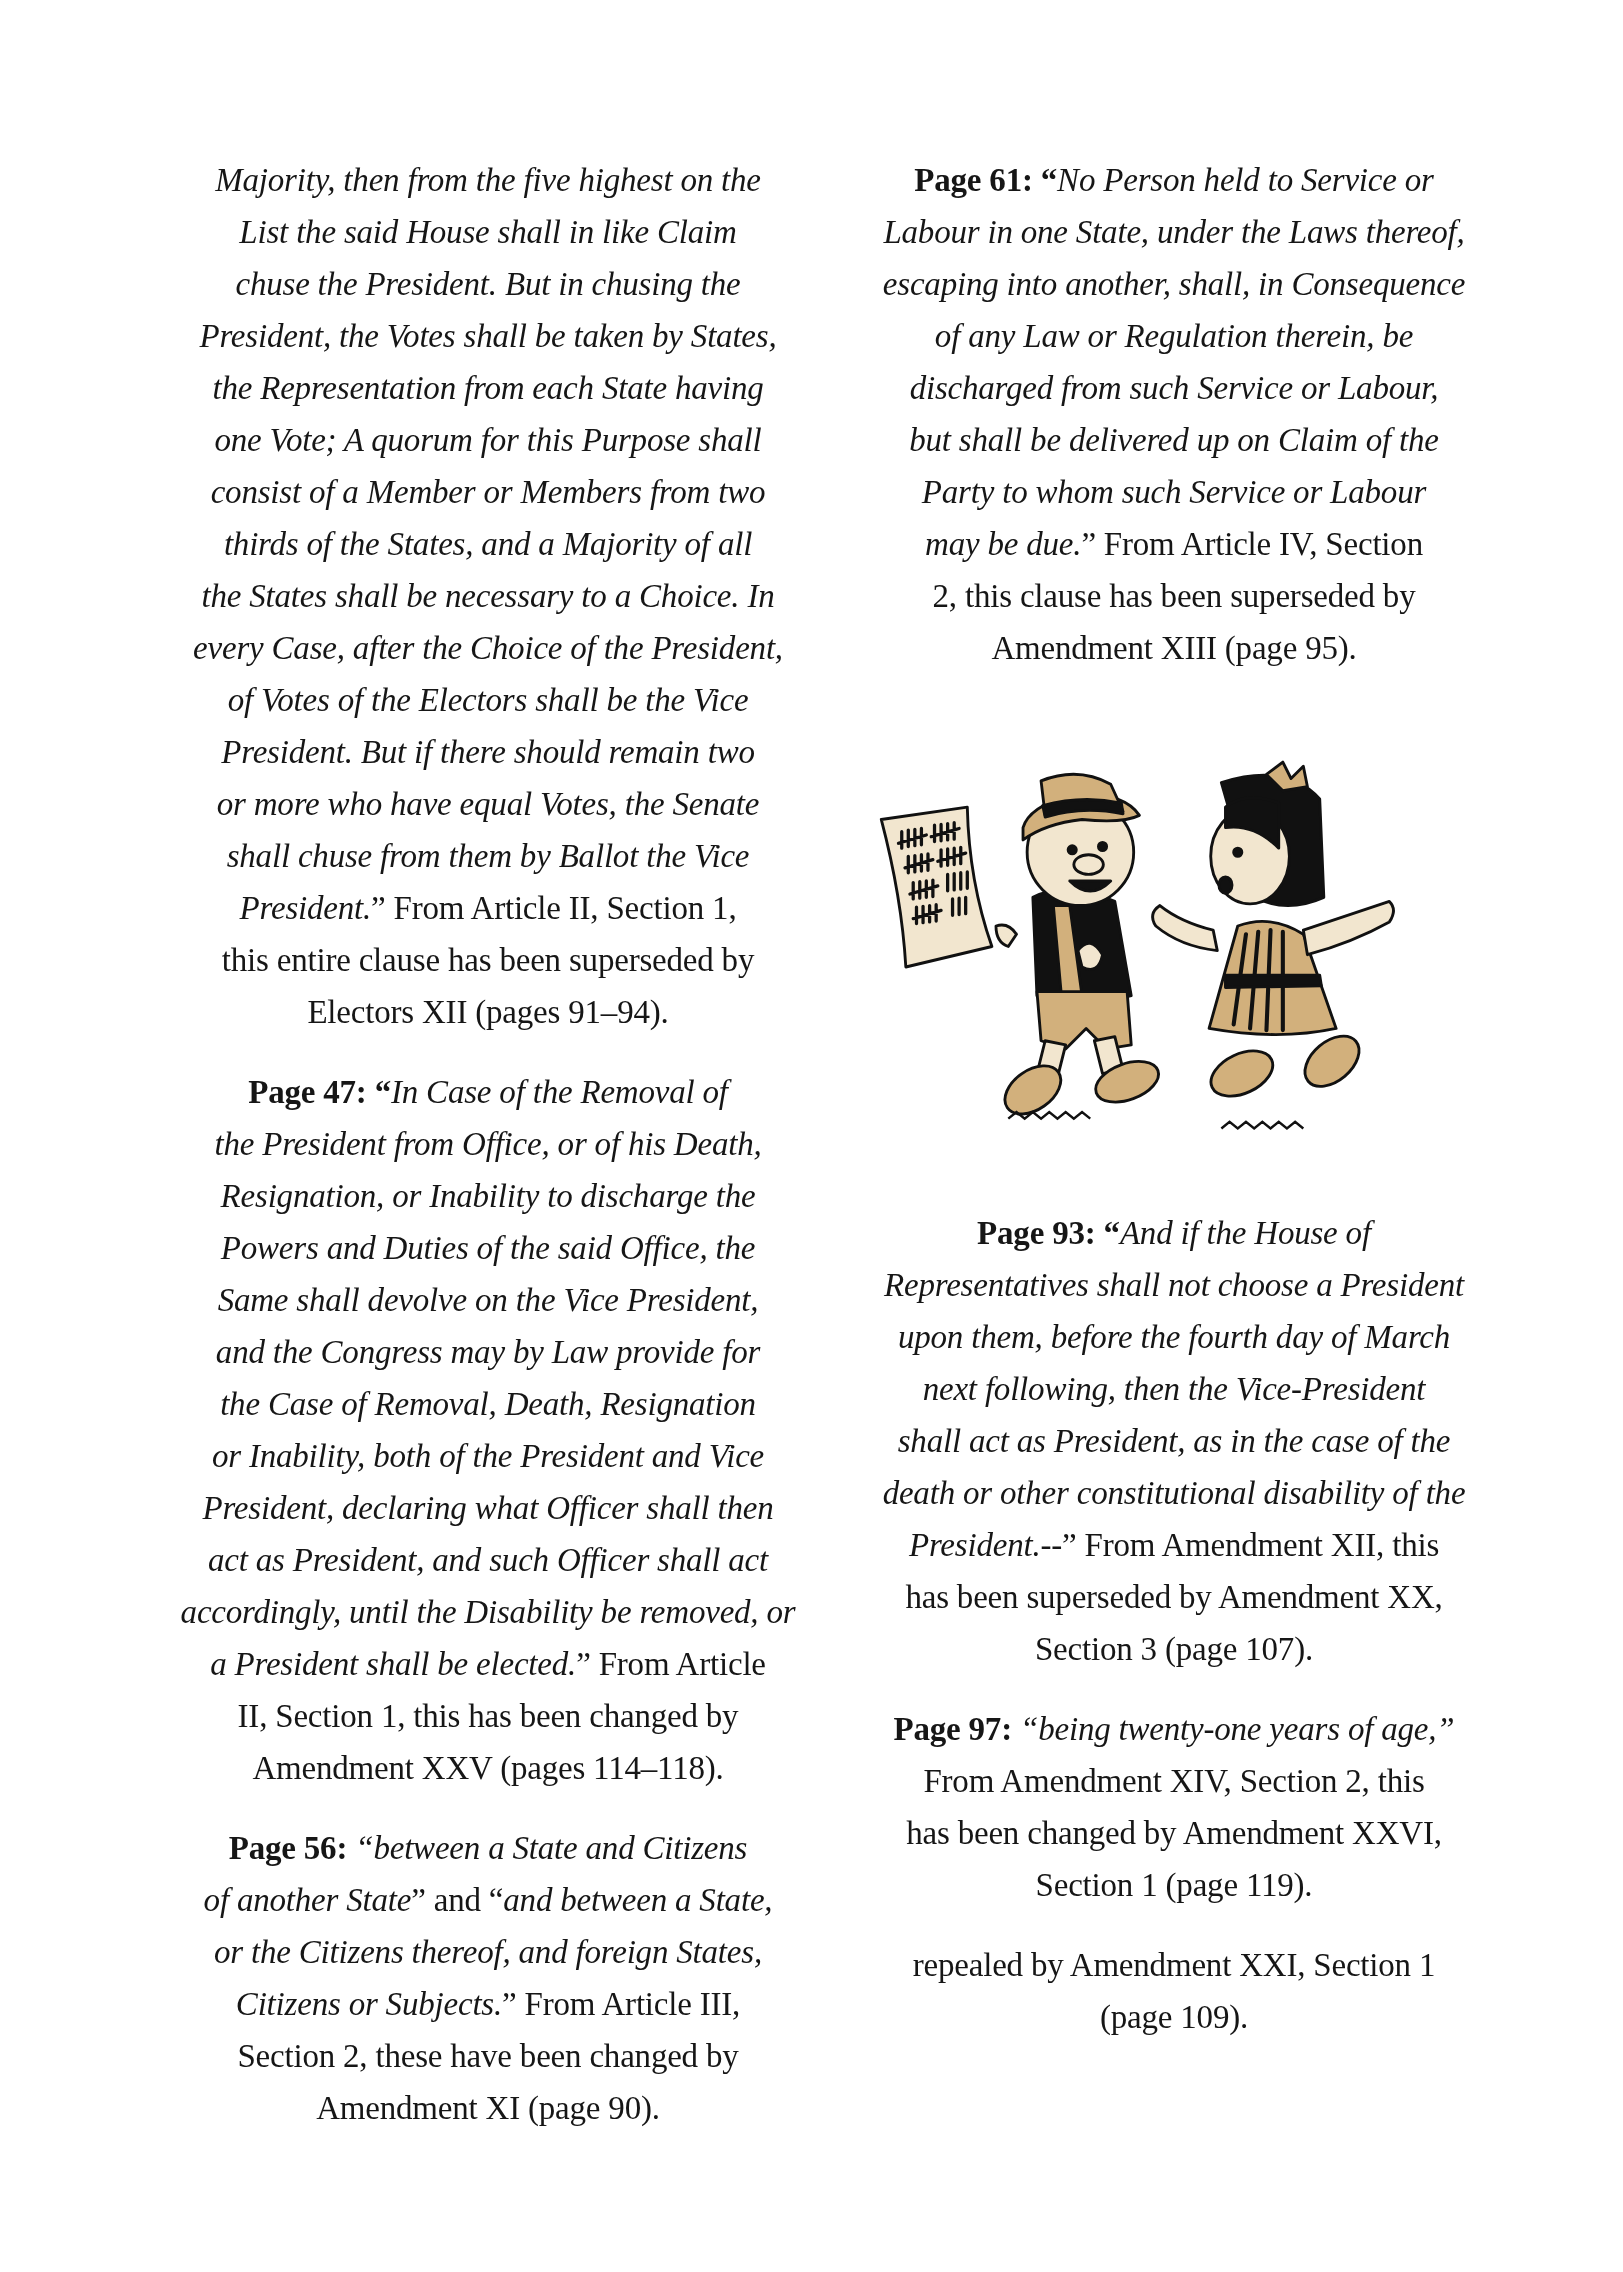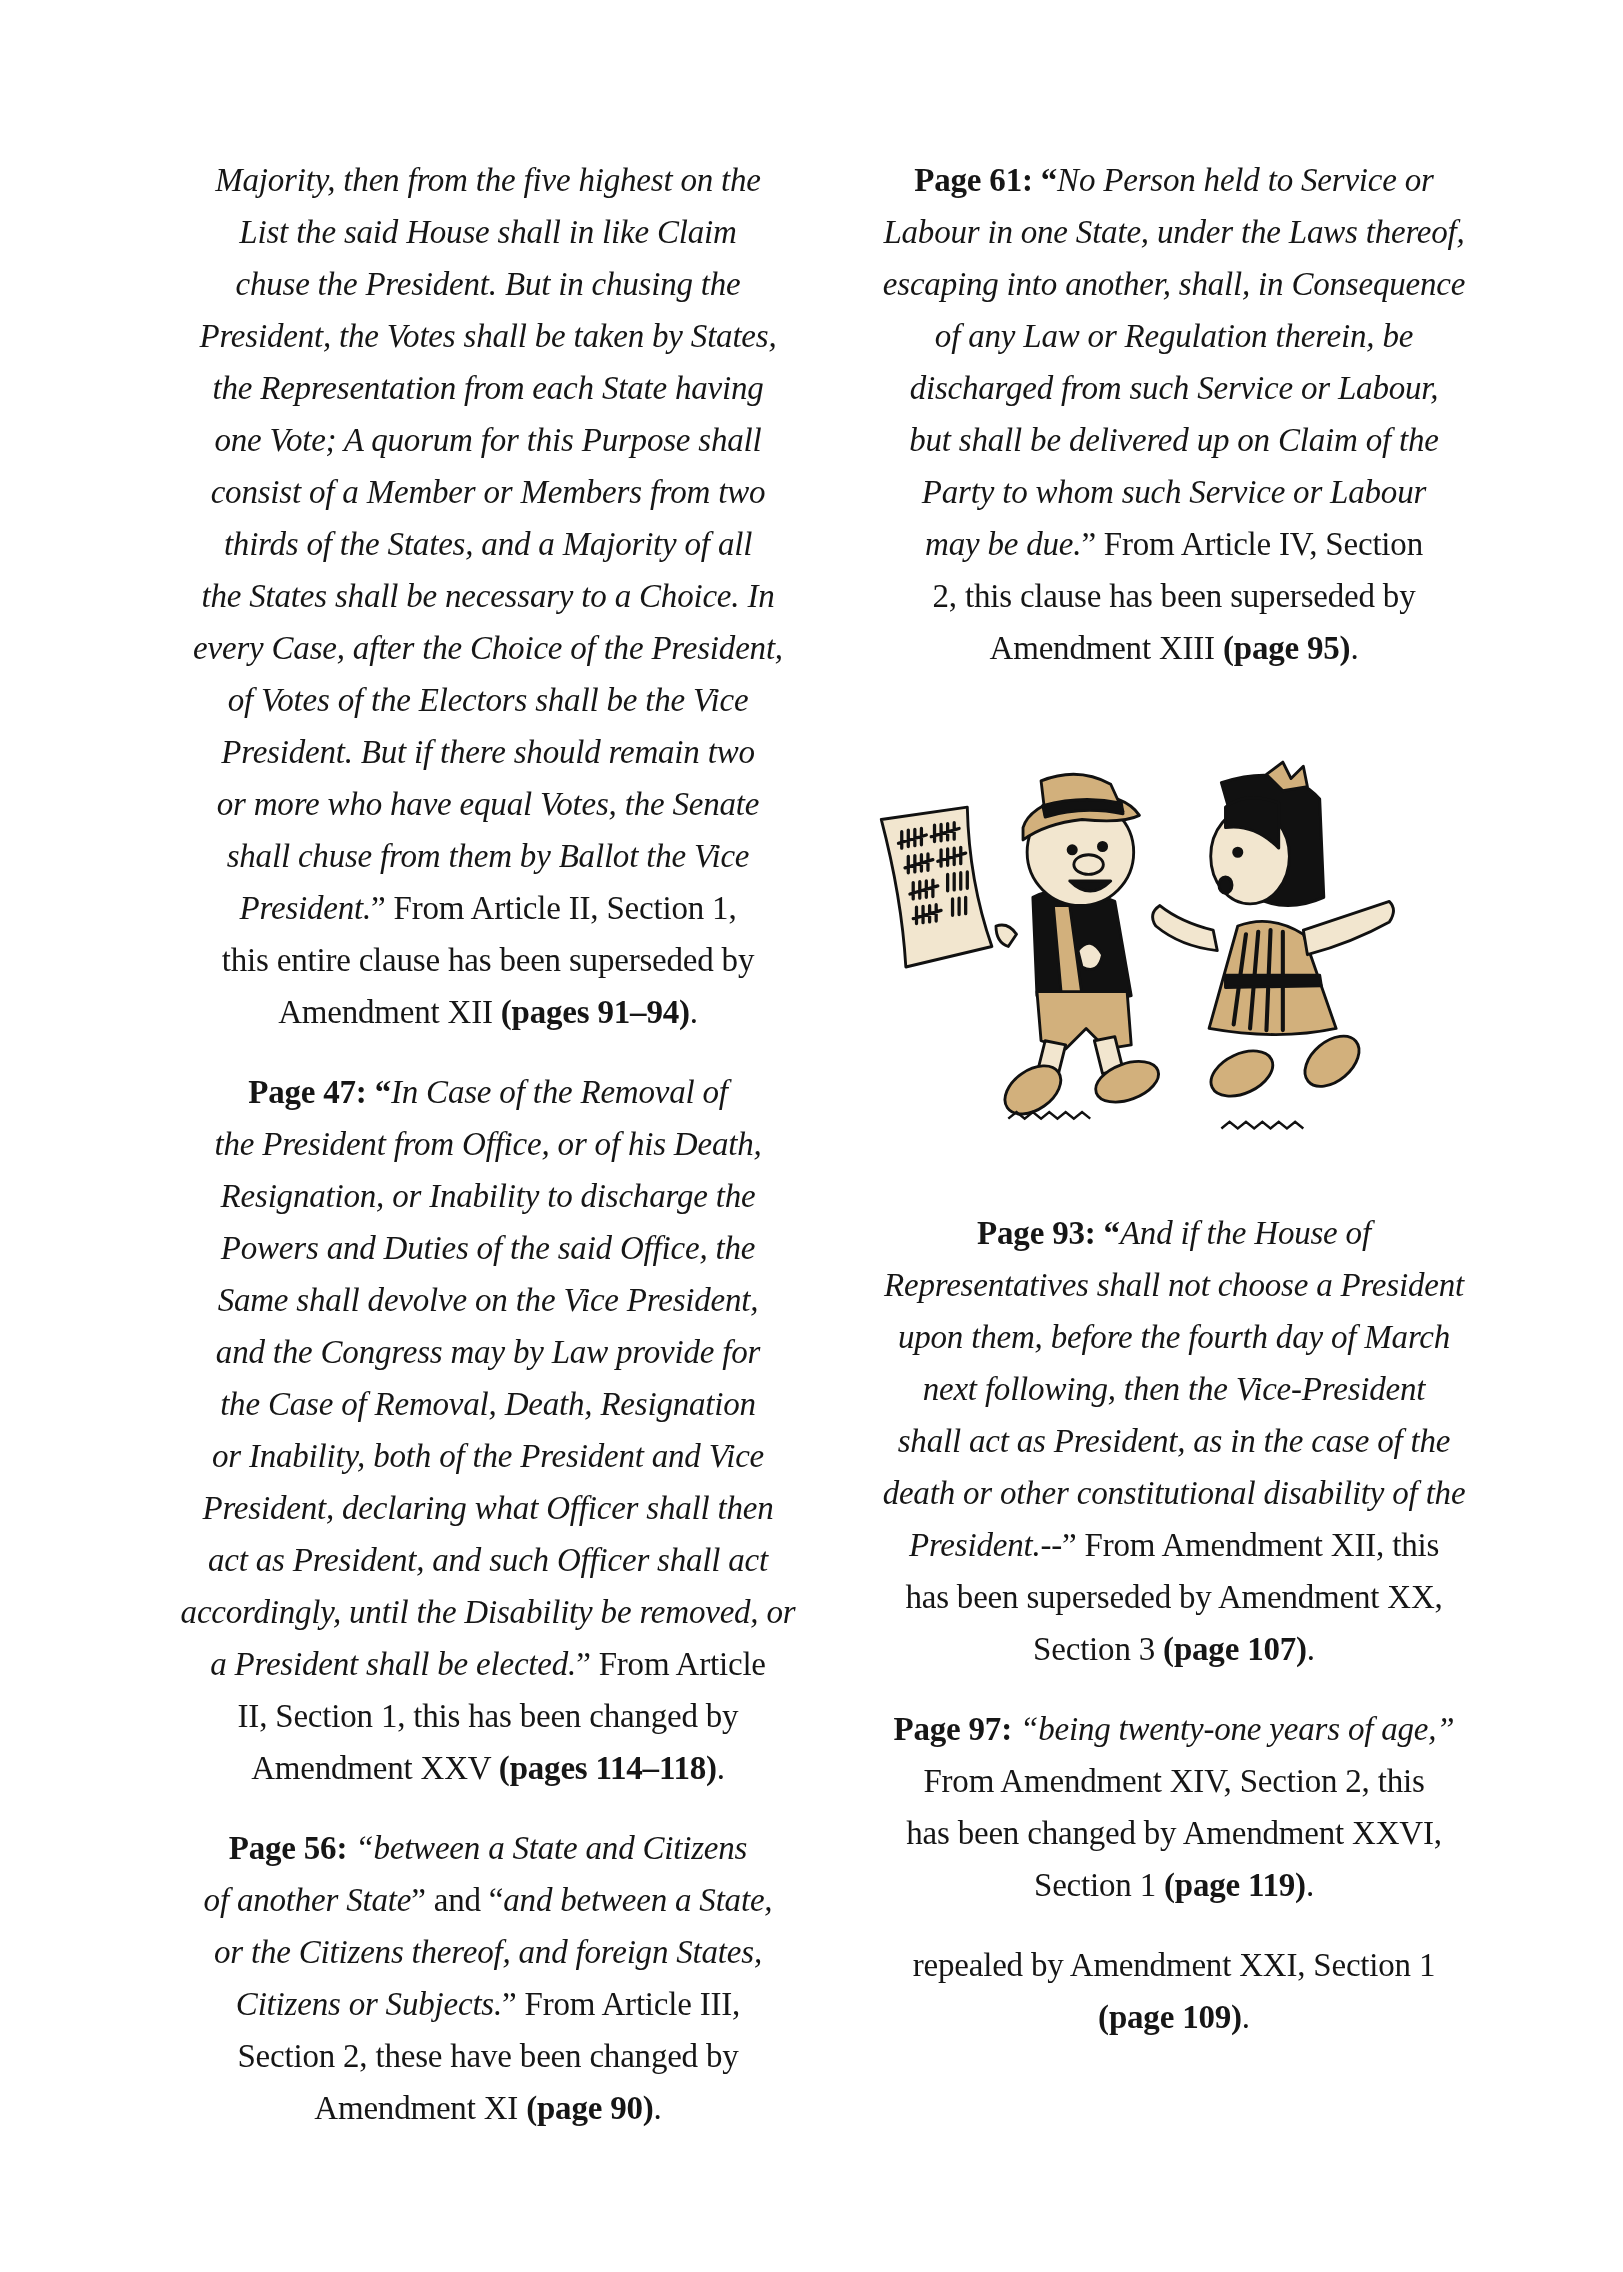--- a/index.html
+++ b/index.html
@@ -4,21 +4,21 @@
   <style>
     html, body { margin: 0; padding: 0; background: #ffffff; }
     body { width: 1623px; height: 2273px; position: relative; overflow: hidden;
       font-family: "Liberation Serif", "DejaVu Serif", serif; color: #161616; }
     .col { position: absolute; top: 154px; width: 648px; }
     .col-left { left: 164px; }
     .col-right { left: 850px; }
     .para { font-size: 33px; line-height: 52px; margin: 0 0 28px 0; letter-spacing: -0.2px; text-align: center; }
     .para .lbl { font-weight: bold; }
     .para .q { font-style: italic; }
-    .para .ref { font-weight: bold; }
+    .para .ref { font-weight: normal; }
     .line { display: block; white-space: nowrap; }
     .illus { position: absolute; left: 877px; top: 758px; width: 574px; height: 377px; }
   </style>
 </head>
 <body>
 
 <div class="col col-left">
   <p class="para">
       <span class="line"><span class="q">Majority, then from the five highest on the</span></span>
       <span class="line"><span class="q">List the said House shall in like Claim</span></span>
@@ -29,21 +29,21 @@
       <span class="line"><span class="q">consist of a Member or Members from two</span></span>
       <span class="line"><span class="q">thirds of the States, and a Majority of all</span></span>
       <span class="line"><span class="q">the States shall be necessary to a Choice. In</span></span>
       <span class="line"><span class="q">every Case, after the Choice of the President,</span></span>
       <span class="line"><span class="q">of Votes of the Electors shall be the Vice</span></span>
       <span class="line"><span class="q">President. But if there should remain two</span></span>
       <span class="line"><span class="q">or more who have equal Votes, the Senate</span></span>
       <span class="line"><span class="q">shall chuse from them by Ballot the Vice</span></span>
       <span class="line"><span class="q">President.</span><span class="t">” From Article II, Section 1,</span></span>
       <span class="line"><span class="t">this entire clause has been superseded by</span></span>
-      <span class="line"><span class="t">Amendment XII </span><span class="ref">(pages 91–94)</span><span class="t">.</span></span>
+      <span class="line"><span class="t">Electors XII </span><span class="ref">(pages 91–94)</span><span class="t">.</span></span>
     </p>
   <p class="para">
       <span class="line"><span class="lbl">Page 47: “</span><span class="q">In Case of the Removal of</span></span>
       <span class="line"><span class="q">the President from Office, or of his Death,</span></span>
       <span class="line"><span class="q">Resignation, or Inability to discharge the</span></span>
       <span class="line"><span class="q">Powers and Duties of the said Office, the</span></span>
       <span class="line"><span class="q">Same shall devolve on the Vice President,</span></span>
       <span class="line"><span class="q">and the Congress may by Law provide for</span></span>
       <span class="line"><span class="q">the Case of Removal, Death, Resignation</span></span>
       <span class="line"><span class="q">or Inability, both of the President and Vice</span></span>

